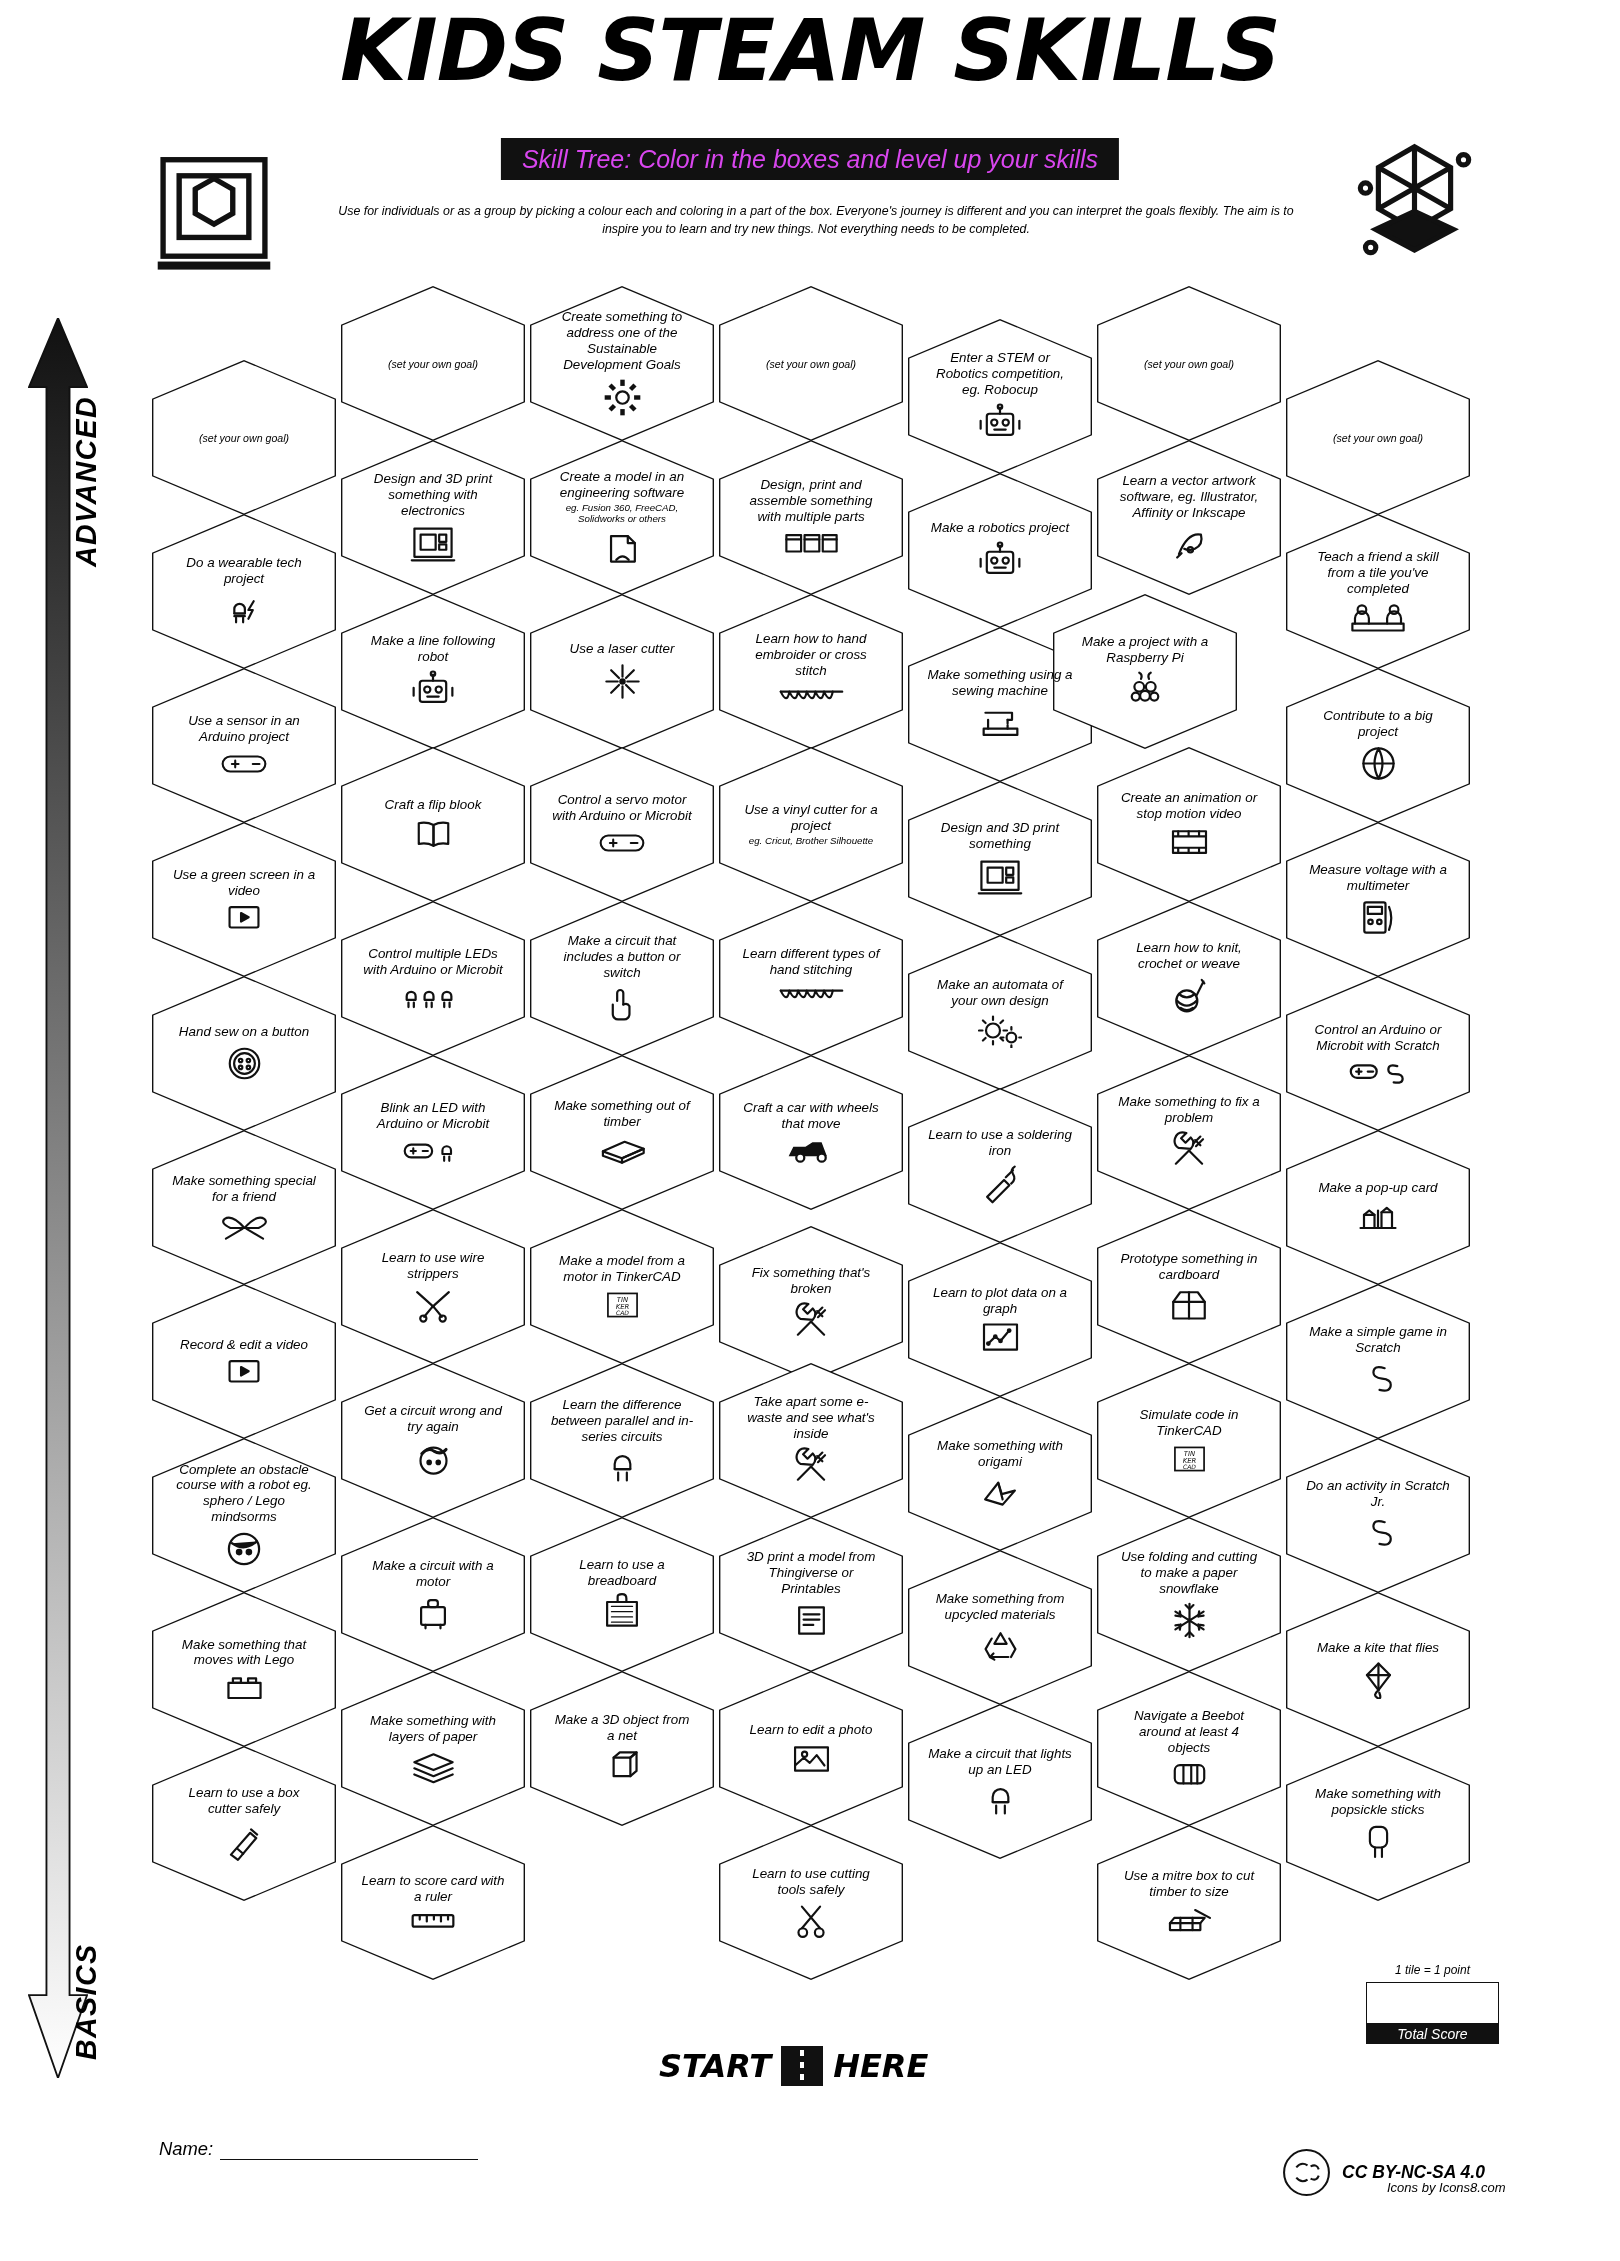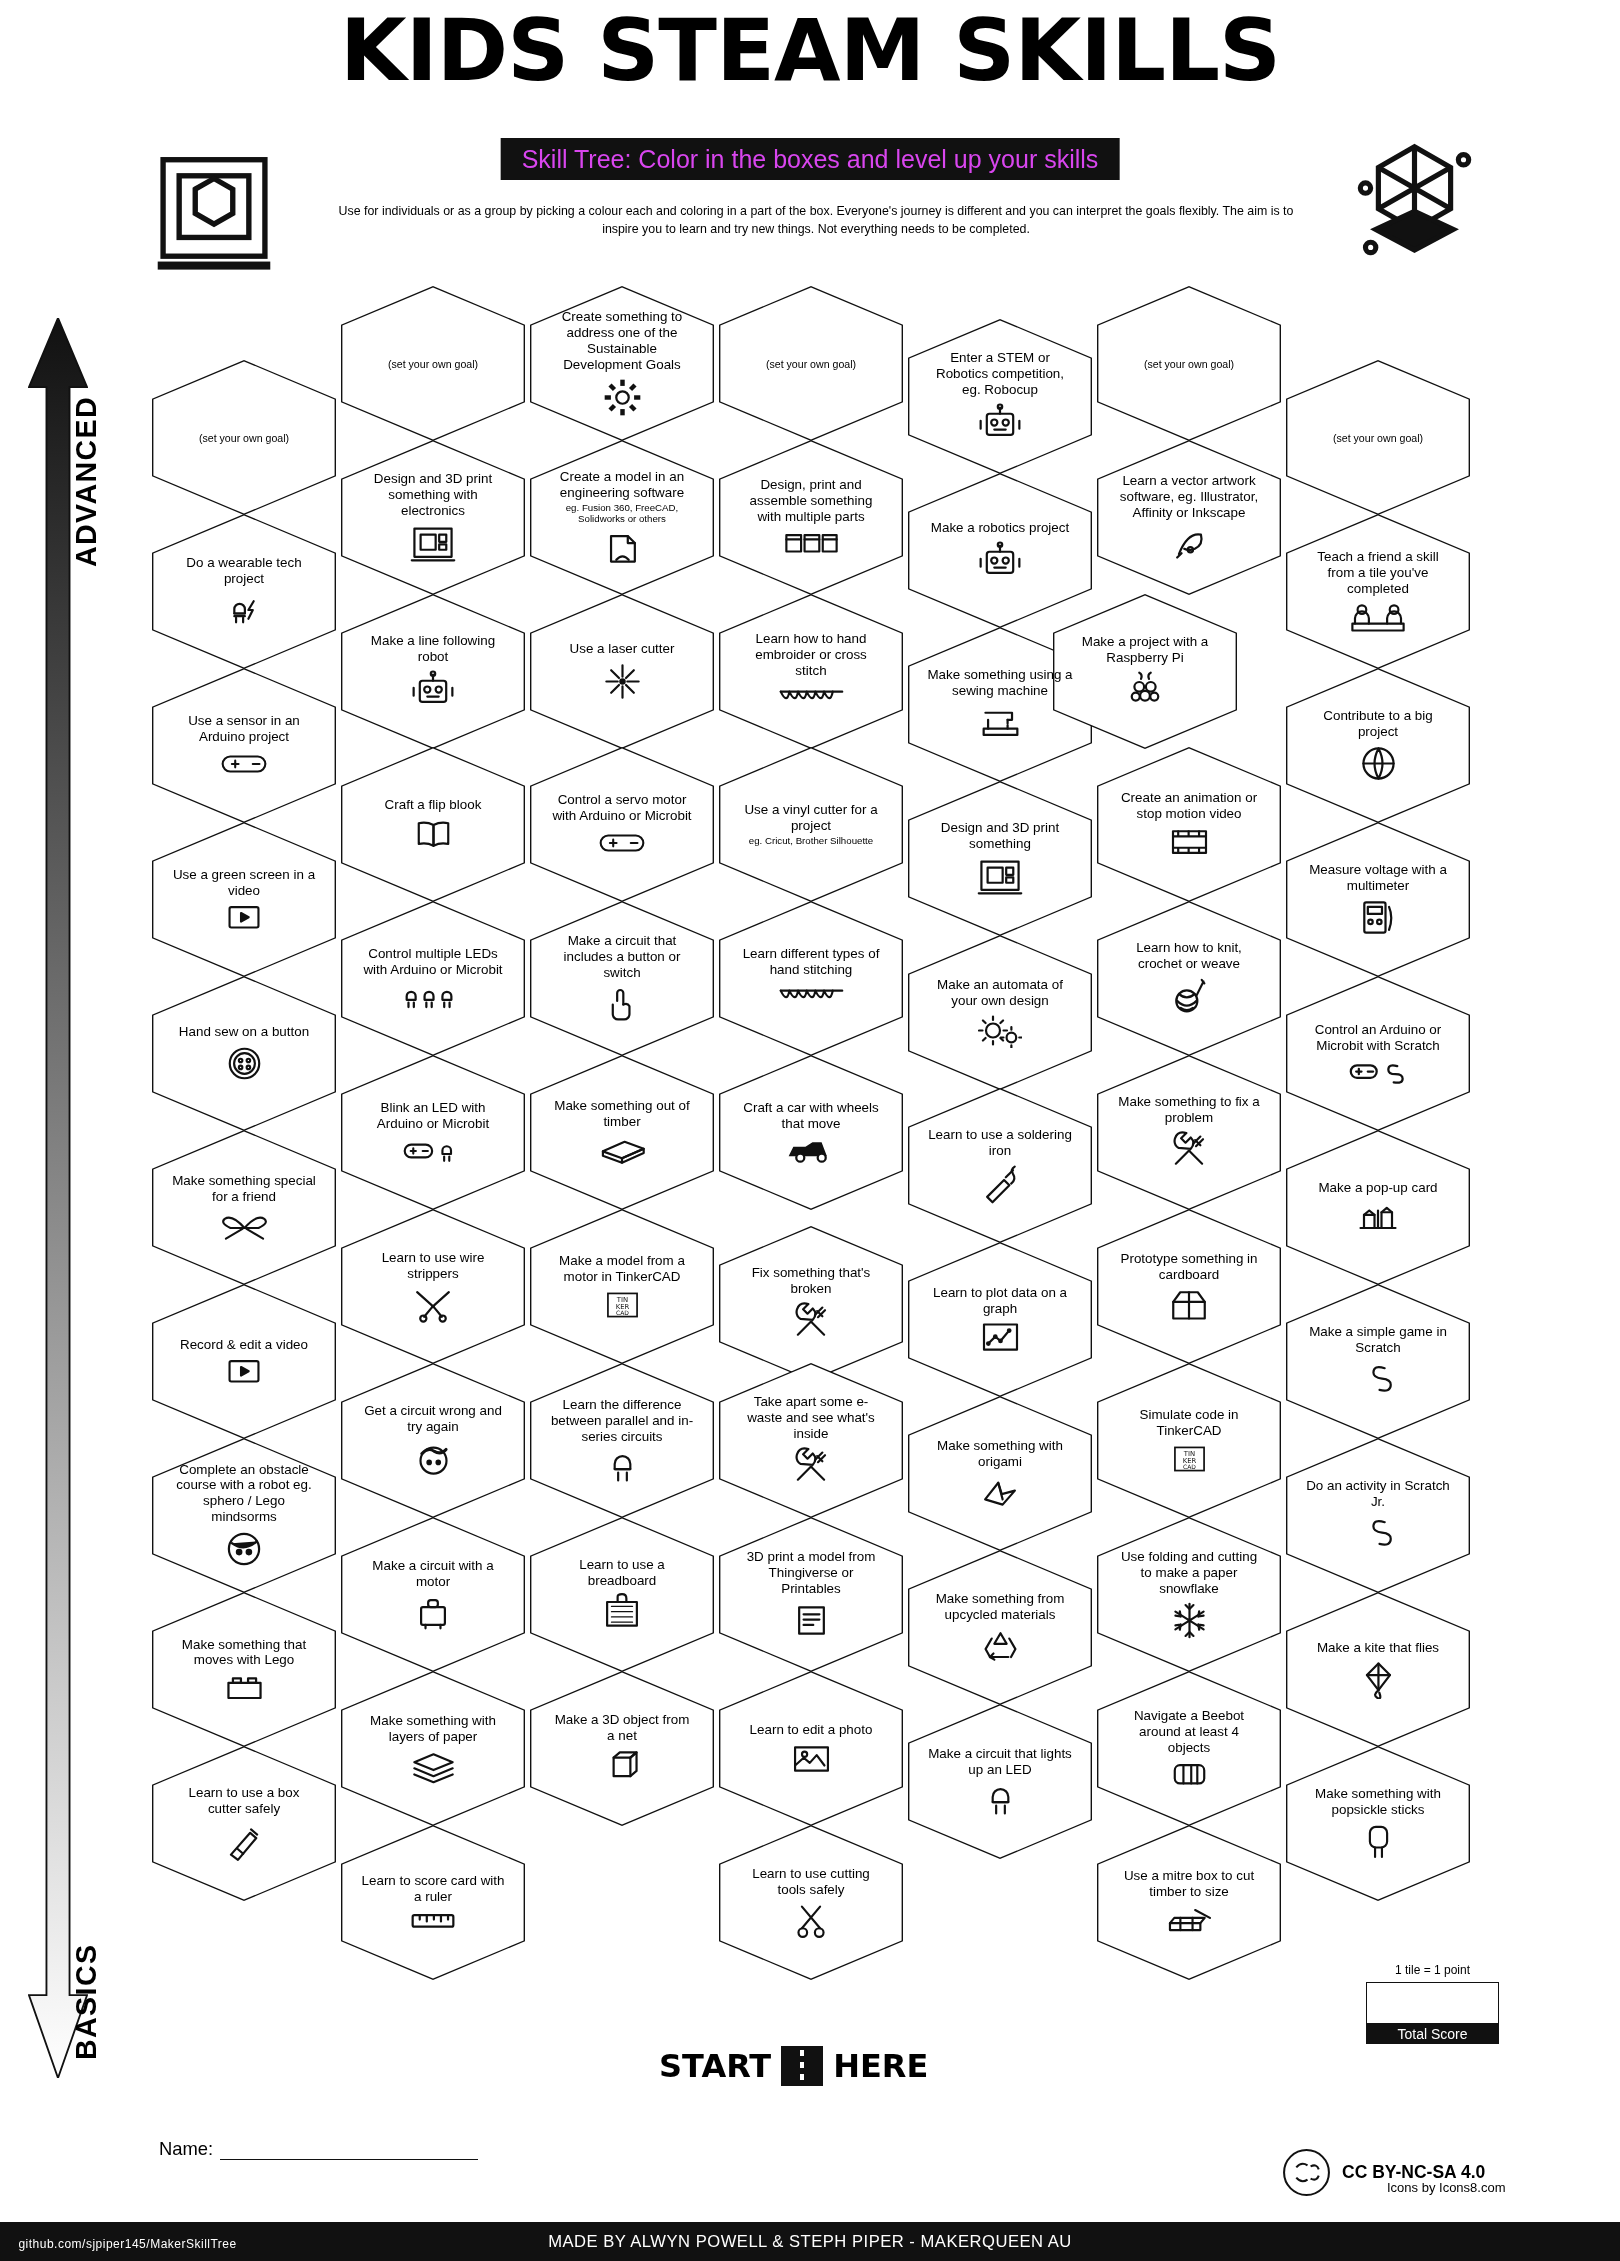--- a/index.html
+++ b/index.html
@@ -4,21 +4,21 @@
 <style>
   html,body{margin:0;padding:0;}
   body{
     width:1620px;height:2261px;
     background:#ffffff;
     font-family:"Liberation Sans", sans-serif;
     color:#000;
     position:relative;
     overflow:hidden;
   }
-  .page{position:absolute;inset:0;}
+  .page{position:absolute;inset:0;font-style:italic;}
 
   
   .title{
     position:absolute;top:4.6px;left:0;width:100%;
     text-align:center;
     font-size:86px;
     font-weight:bold;
     letter-spacing:-0.9px;
     line-height:1.05;
     font-family:"DejaVu Sans", sans-serif;
@@ -1330,19 +1330,15 @@
 
   <div class="ccwrap">
     <svg viewBox="0 0 100 100" width="51" height="51" stroke-width="4">
       <circle cx="50" cy="50" r="44"></circle>
       <path d="M30 40 q10 -12 22 -4 M30 60 q10 12 22 4 M58 38 q12 -6 16 6 M58 62 q12 6 16 -6"></path>
     </svg>
     <span class="cc-text">CC BY-NC-SA 4.0</span>
   </div>
   <div class="icons8">Icons by Icons8.com</div>
 
-  <div class="footer">
-    <span class="footer-left">github.com/sjpiper145/MakerSkillTree</span>
-    <span>MADE BY ALWYN POWELL &amp; STEPH PIPER  -  MAKERQUEEN AU</span>
-  </div>
 
 </div>
 
 
 </body></html>

